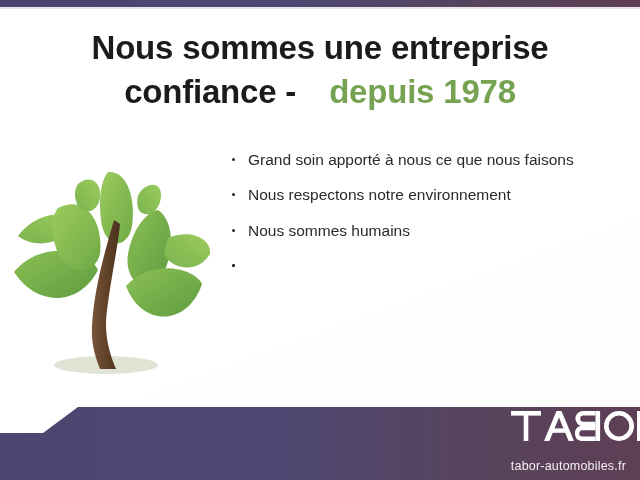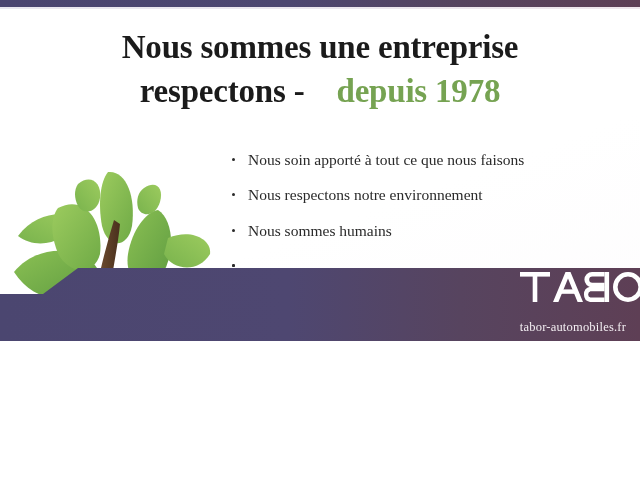--- a/index.html
+++ b/index.html
@@ -9,24 +9,23 @@
   body {
     width: 640px;
     height: 480px;
     overflow: hidden;
     font-family: "Liberation Sans", sans-serif;
     background: #ffffff;
   }
   .slide {
     position: relative;
     width: 640px;
-    height: 341px;
+    height: 480px;
     background: linear-gradient(160deg, #ffffff 0%, #ffffff 60%, #fdfcfd 100%);
     overflow: hidden;
-    font-family: Liberation Serif, serif;
   }
 
   
   .top-band {
     position: absolute;
     left: 0;
     top: 0;
     width: 640px;
     height: 7px;
     background: linear-gradient(90deg, #4a4570 0%, #4d4771 45%, #56445f 72%, #5e3f55 100%);
@@ -147,21 +146,21 @@
 <body>
 
 <div class="slide">
 
   <div class="top-band"></div>
   <div class="top-band-hairline"></div>
 
   <div class="heading">
     <span>Nous sommes une entreprise</span>
     <span class="line2">
-      <span>respectons -</span>
+      <span>confiance -</span>
       <span class="accent-green">depuis 1978</span>
     </span>
   </div>
 
   <div class="tree-art">
     <svg viewBox="0 0 210 240" xmlns="http://www.w3.org/2000/svg">
       <defs>
         <linearGradient id="lfA" x1="0" y1="0" x2="1" y2="1">
           <stop offset="0%" stop-color="#9ccb5e"></stop>
           <stop offset="100%" stop-color="#6faa46"></stop>
@@ -199,21 +198,21 @@
 
       <path d="M160 88 C184 78 204 90 202 104 C190 124 164 120 156 104 Z" fill="url(#lfC)"></path>
 
       <path d="M118 136 C144 108 186 118 194 134 C180 176 134 178 118 136 Z" fill="url(#lfB)"></path>
 
       <path d="M106 70 C96 104 86 140 84 176 C83 196 88 208 92 219 L108 219 C100 200 96 182 99 160 C103 128 110 96 112 74 Z" fill="url(#trunkG)"></path>
     </svg>
   </div>
 
   <ul class="bullet-list">
-    <li><span class="dot"></span><span>Nous soin apporté à tout ce que nous faisons</span></li>
+    <li><span class="dot"></span><span>Grand soin apporté à nous ce que nous faisons</span></li>
     <li><span class="dot"></span><span>Nous respectons notre environnement</span></li>
     <li><span class="dot"></span><span>Nous sommes humains</span></li>
     <li><span class="dot"></span></li>
     <li><span class="dot"></span></li>
   </ul>
 
   <div class="footer">
     <svg viewBox="0 0 640 80" preserveAspectRatio="none" xmlns="http://www.w3.org/2000/svg">
       <defs>
         <linearGradient id="footG" x1="0" y1="0" x2="1" y2="0">

